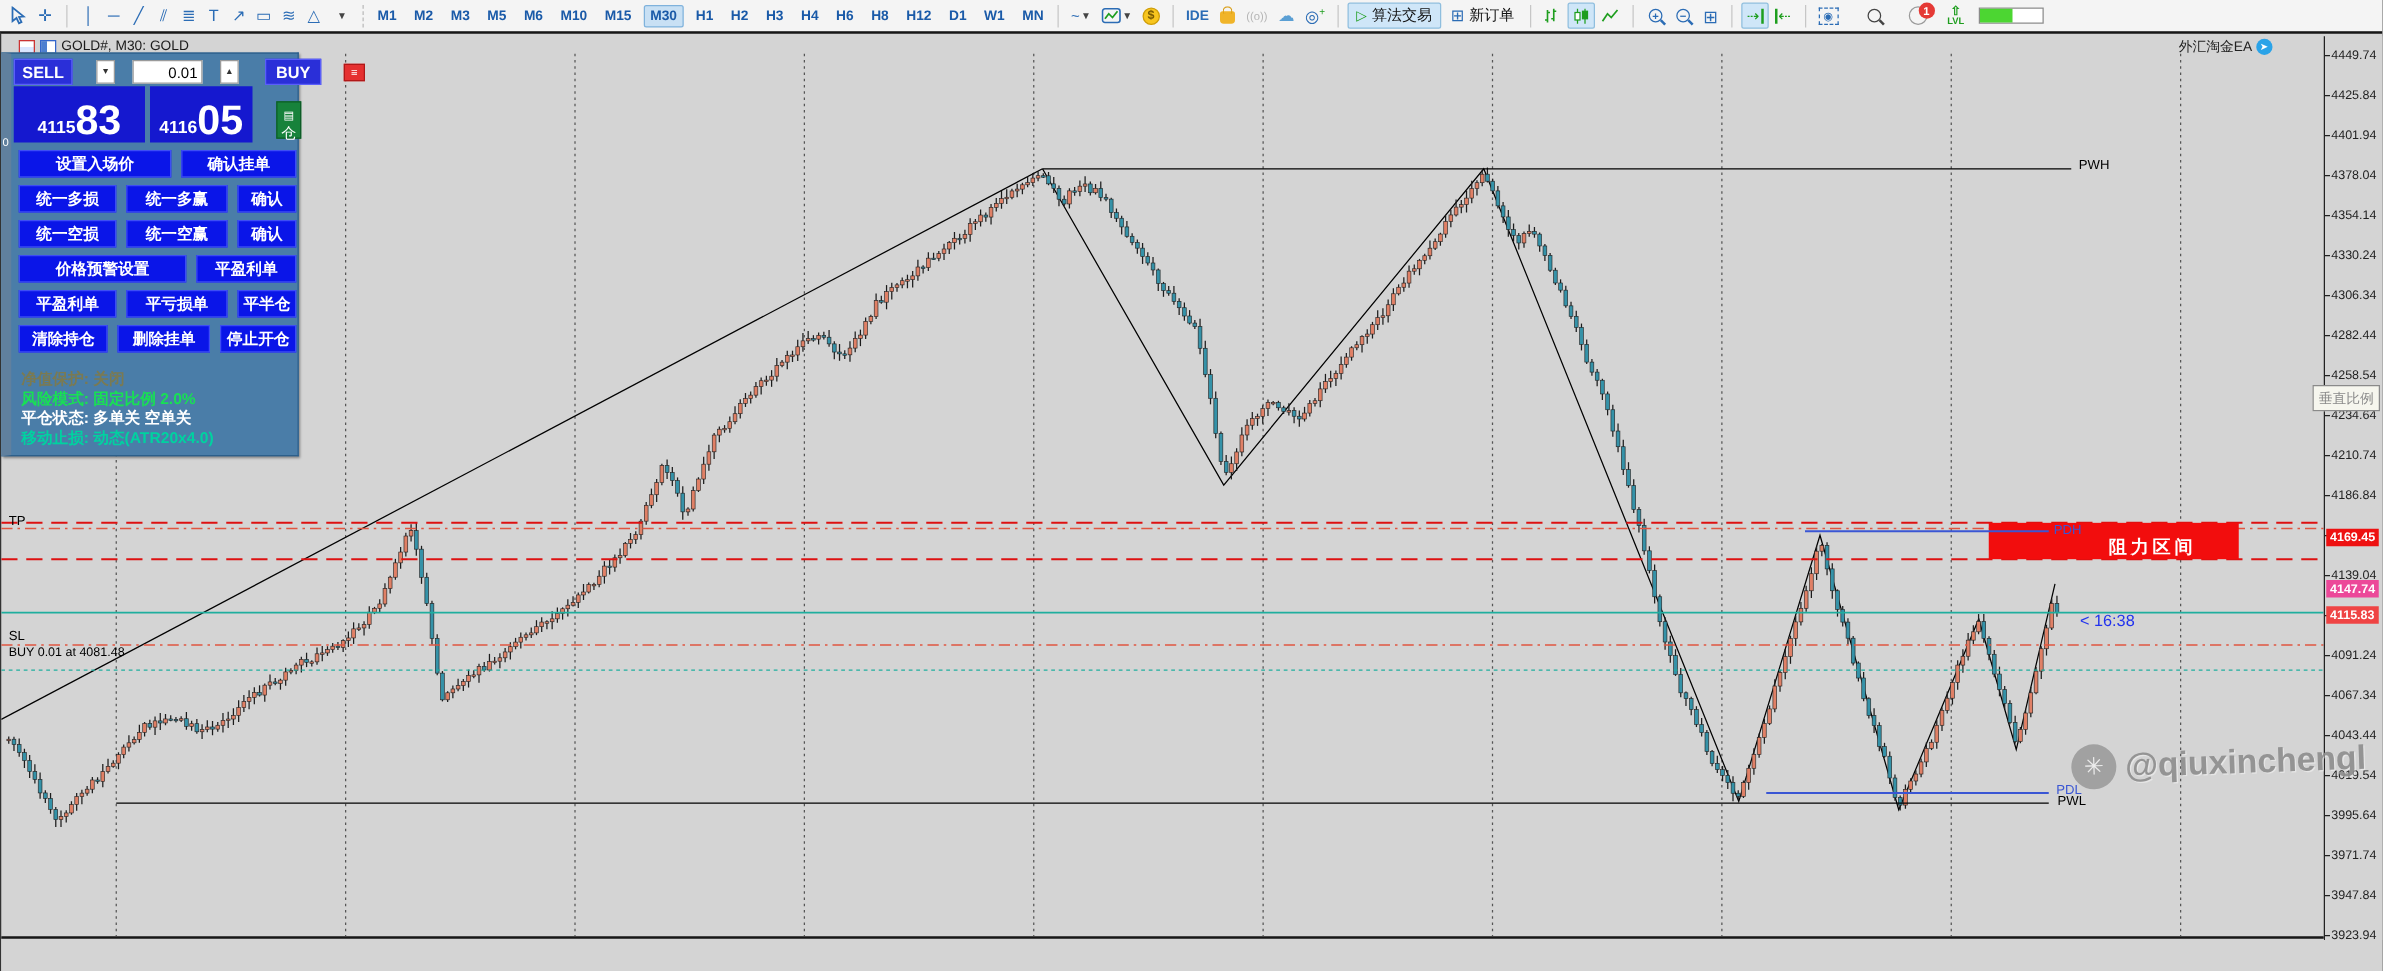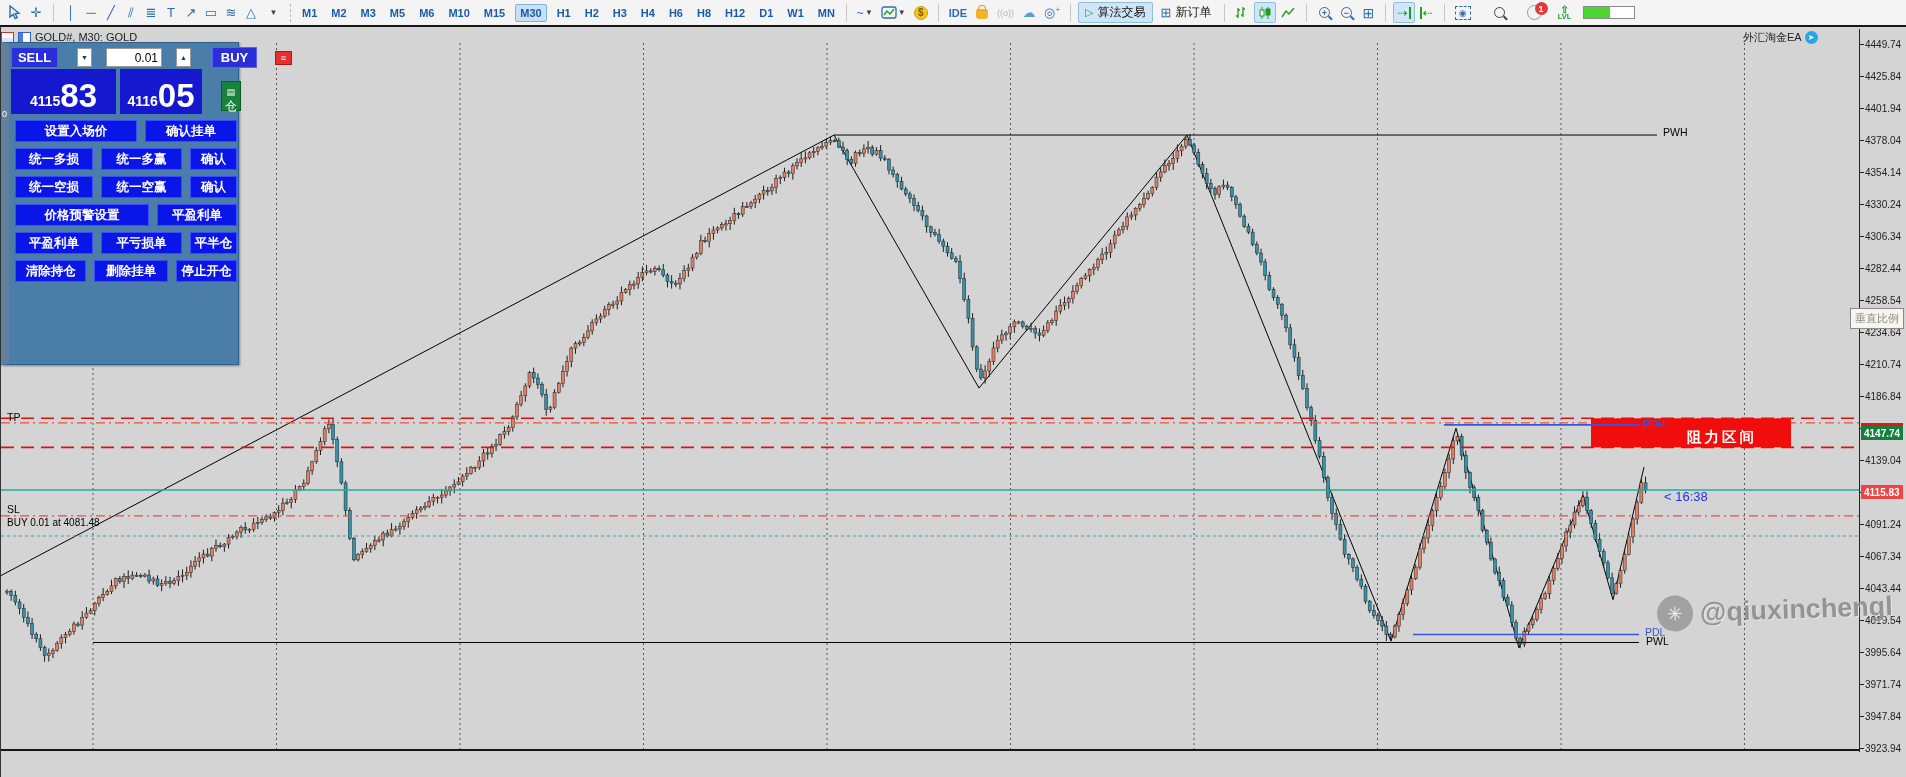--- a/index.html
+++ b/index.html
@@ -39,21 +39,21 @@
     font-size:7.5px;font-weight:bold;}
   .lvl .up{font-size:10px;}
   .progress{width:52px;height:13px;border:1px solid #8a8a8a;background:#fff;flex:none;}
   .progress>div{height:100%;background:#4cd632;}
   .shiftico{font-size:12px;color:#1e9e1e;border-right:2px solid #1e9e1e;padding-right:1px;line-height:12px;}
   .shiftico.rev{border-right:none;border-left:2px solid #1e9e1e;padding-left:1px;}
   
   #chart{position:absolute;left:0;top:25px;width:1906px;height:752px;background:#d4d4d4;
     border-top:2px solid #161616;border-left:1px solid #333;}
   #csvg{position:absolute;left:0;top:2px;}
-  #chart-header{position:absolute;left:0;top:4px;display:flex;align-items:center;gap:4px;
+  #chart-header{position:absolute;left:14px;top:4px;display:flex;align-items:center;gap:4px;
     font-size:11px;color:#1b1b1b;}
   .hico1{width:13px;height:11px;border:1px solid #c33;background:linear-gradient(#fff 50%,#d9e6ff 50%);}
   .hico2{width:13px;height:11px;border:1px solid #36c;background:linear-gradient(90deg,#4d7fd0 40%,#fff 40%);}
   #ea-label{position:absolute;left:1742px;top:3px;display:flex;align-items:center;gap:3px;
     font-size:11px;color:#222;}
   .planeico{width:13px;height:13px;border-radius:50%;background:#2aa3e8;color:#fff;font-size:8px;
     display:flex;align-items:center;justify-content:center;}
   .scale-arrow{position:absolute;left:1872px;top:4px;color:#e9e9e9;font-size:8px;}
   
   #axis{position:absolute;left:1858px;top:2px;width:48px;height:723px;border-left:1px solid #222;background:#d4d4d4;}
@@ -1168,21 +1168,21 @@
         </div>
         <div class="tick" style="top: 681.994px;">
           <span class="dash"></span>
           <span>3947.84</span>
         </div>
         <div class="tick" style="top: 713.994px;">
           <span class="dash"></span>
           <span>3923.94</span>
         </div>
         <div class="pbadge" style="background: rgb(238, 17, 17); top: 394px;">4169.45</div>
-        <div class="pbadge" style="background: #15803d; top: 397px;">4147.74</div>
+        <div class="pbadge" style="background: #ec4899; top: 435px;">4147.74</div>
         <div class="pbadge" style="background: #ef4444; top: 456.072px;">4115.83</div>
       </div>
     <div id="vtooltip">垂直比例</div>
     <div id="timeaxis"></div>
 
     <div id="watermark">
       <span id="wm-logo">✳</span>
       <span id="wm-text">@qiuxinchengl</span>
     </div>
 
@@ -1231,15 +1231,21 @@
             <button class="pbtn" style="width: 80px;">平盈利单</button>
             <button class="pbtn" style="width: 83px;">平亏损单</button>
             <button class="pbtn" style="width: 48px;">平半仓</button>
           </div>
           <div class="prow">
             <button class="pbtn" style="width: 80px;">清除持仓</button>
             <button class="pbtn" style="width: 83px;">删除挂单</button>
             <button class="pbtn" style="width: 68px;">停止开仓</button>
           </div>
         </div>
+      <div id="panel-status">
+          <div style="color: rgb(122, 122, 82);">净值保护: 关闭</div>
+          <div style="color: rgb(24, 224, 84);">风险模式: 固定比例 2.0%</div>
+          <div style="color: rgb(255, 255, 255);">平仓状态: 多单关 空单关</div>
+          <div style="color: rgb(0, 210, 160);">移动止损: 动态(ATR20x4.0)</div>
+        </div>
     </div>
   </div>
 </div>
 
 </body></html>

